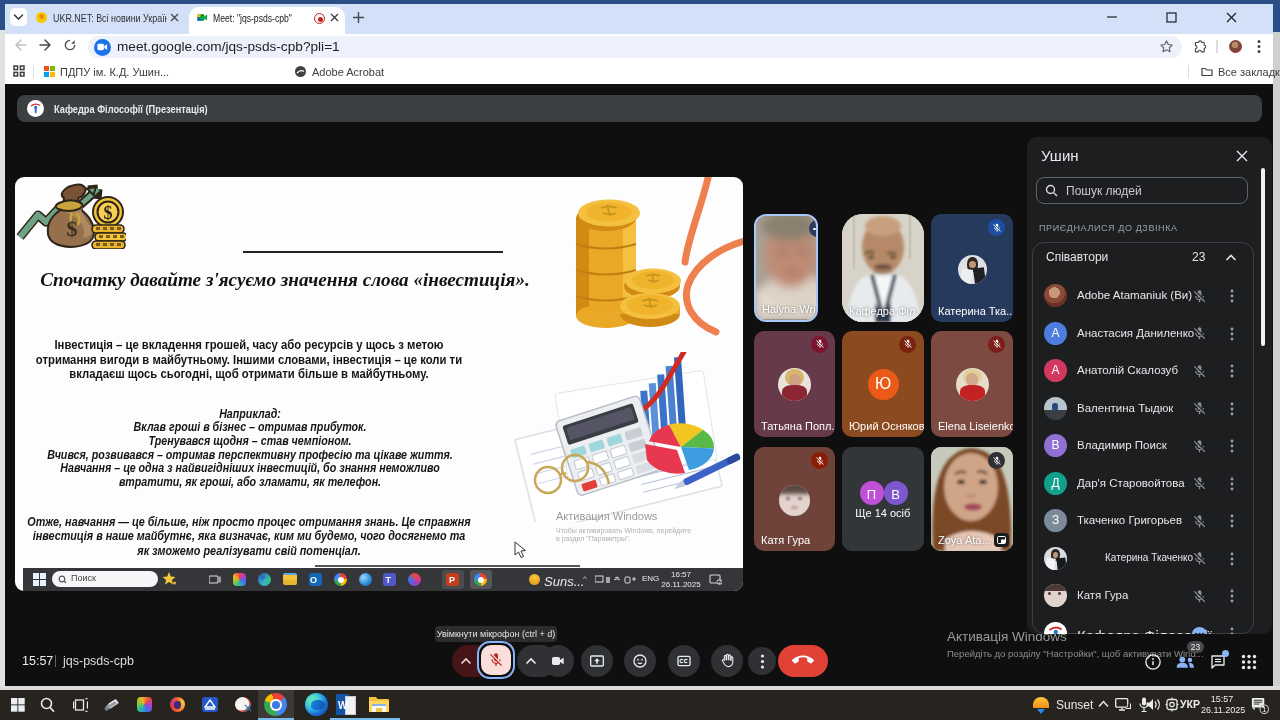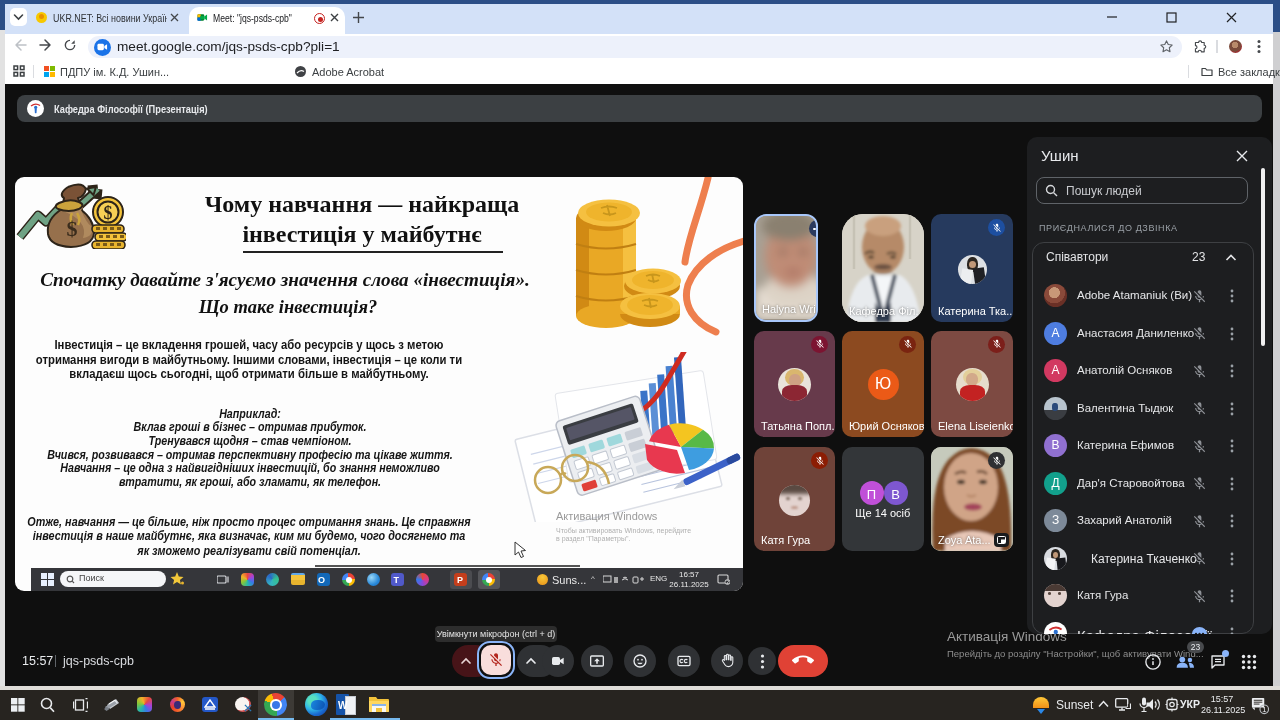--- a/index.html
+++ b/index.html
@@ -167,25 +167,23 @@
           <rect x="90" y="56" width="4" height="3"></rect>
           <rect x="97" y="56" width="4" height="3"></rect>
           <rect x="104" y="56" width="4" height="3"></rect>
       <rect x="80" y="64" width="4" height="3"></rect>
           <rect x="87" y="64" width="4" height="3"></rect>
           <rect x="94" y="64" width="4" height="3"></rect>
           <rect x="101" y="64" width="4" height="3"></rect>
     </g>
   </svg>
 
-  <div class="ab cx" style="left:347px;top:12px;font-family:'Liberation Serif',serif;font-weight:bold;font-size:24px;line-height:30px;color:#111;transform:translateX(-50%) scaleX(1);">Чому навчання — найкраща<br>інвестиція у майбутнє</div>
   <div class="ab" style="left:228px;top:74px;width:260px;height:2px;background:#222;"></div>
 
   <div class="ab cx" style="left:270px;top:93px;font-family:'Liberation Serif',serif;font-weight:bold;font-style:italic;font-size:18.5px;color:#111;transform:translateX(-50%) scaleX(1.035);">Спочатку давайте з'ясуємо значення слова «інвестиція».</div>
-  <div class="ab cx" style="left:273px;top:120px;font-family:'Liberation Serif',serif;font-weight:bold;font-style:italic;font-size:18.5px;color:#111;transform:translateX(-50%) scaleX(1);">Що таке інвестиція?</div>
 
   <div class="ab cx" style="left:234px;top:161px;font-weight:bold;font-size:12.5px;line-height:14.6px;color:#151515;transform:translateX(-50%) scaleX(0.905);">Інвестиція – це вкладення грошей, часу або ресурсів у щось з метою<br>отримання вигоди в майбутньому. Іншими словами, інвестиція – це коли ти<br>вкладаєш щось сьогодні, щоб отримати більше в майбутньому.</div>
 
   <div class="ab cx" style="left:235px;top:230.5px;font-weight:bold;font-style:italic;font-size:12.5px;line-height:13.7px;color:#151515;transform:translateX(-50%) scaleX(0.855);">Наприклад:<br>Вклав гроші в бізнес – отримав прибуток.<br>Тренувався щодня – став чемпіоном.<br>Вчився, розвивався – отримав перспективну професію та цікаве життя.<br>Навчання – це одна з найвигідніших інвестицій, бо знання неможливо<br>втратити, як гроші, або зламати, як телефон.</div>
 
   <div class="ab cx" style="left:234px;top:338px;font-weight:bold;font-style:italic;font-size:13px;line-height:14.4px;color:#151515;transform:translateX(-50%) scaleX(0.83);">Отже, навчання — це більше, ніж просто процес отримання знань. Це справжня<br>інвестиція в наше майбутнє, яка визначає, ким ми будемо, чого досягнемо та<br>як зможемо реалізувати свій потенціал.</div>
 
   <svg class="ab" style="left:515px;top:29px;overflow:visible;" width="213" height="140" viewBox="0 0 213 140">
     <path d="M178 -28 C170 5 158 32 155 56" fill="none" stroke="#ee7f4e" stroke-width="7" stroke-linecap="round"></path>
     <path d="M218 34 C188 42 166 58 158 79 C152 99 164 117 186 126" fill="none" stroke="#ee7f4e" stroke-width="7" stroke-linecap="round"></path>
@@ -283,21 +281,21 @@
       <path d="M57 123 q3 -3 6 -1"></path>
       <path d="M84 110 q18 2 22 22"></path>
     </g>
   </svg>
 
   <div class="ab" style="left:541px;top:333px;font-size:11px;color:#9a9a9a;">Активация Windows</div>
   <div class="ab" style="left:541px;top:350px;font-size:7px;color:#b0b0b0;line-height:8px;">Чтобы активировать Windows, перейдите<br>в раздел "Параметры".</div>
 
   <div class="ab" style="left:300px;top:388px;width:265px;height:1.5px;background:#555;"></div>
 
-  <div class="ab" style="left:16px;top:391px;width:728px;height:34px;background:#35363a;">
+  <div class="ab" style="left:8px;top:391px;width:728px;height:34px;background:#35363a;">
     <svg class="ab" style="left:10px;top:5px;" width="13" height="13" viewBox="0 0 13 13">
           <g fill="#e8f0fe">
             <rect x="0" y="0" width="6" height="6"></rect>
             <rect x="7" y="0" width="6" height="6"></rect>
             <rect x="0" y="7" width="6" height="6"></rect>
             <rect x="7" y="7" width="6" height="6"></rect>
           </g>
         </svg>
     <div class="ab" style="left:29px;top:3px;width:106px;height:16px;background:#f5f6f8;border-radius:9px;"></div>
     <svg class="ab" style="left:35px;top:7px;" width="9" height="9" viewBox="0 0 9 9">
@@ -324,21 +322,21 @@
     <div class="ab" style="left:360px;top:5px;width:13px;height:13px;border-radius:3px;background:#5059c9;"></div>
     <div class="ab" style="left:362.5px;top:7px;font-size:9px;font-weight:bold;color:#fff;">T</div>
     <div class="ab" style="left:385px;top:5px;width:13px;height:13px;border-radius:50%;background:conic-gradient(#e84838,#d83888,#8848d8,#3878e8,#e84838);"></div>
     <div class="ab" style="left:419px;top:2px;width:22px;height:19px;background:#4b4c50;border-radius:3px;"></div>
     <div class="ab" style="left:423px;top:5px;width:13px;height:13px;border-radius:3px;background:#c43e1c;"></div>
     <div class="ab" style="left:426px;top:7px;font-size:9px;font-weight:bold;color:#fff;">P</div>
     <div class="ab" style="left:447px;top:2px;width:22px;height:19px;background:#55565a;border-radius:3px;"></div>
     <div class="ab" style="left:451px;top:5px;width:13px;height:13px;border-radius:50%;background:conic-gradient(#ea4335 0 25%,#fbbc05 25% 50%,#34a853 50% 75%,#4285f4 75%);"></div>
     <div class="ab" style="left:454.5px;top:8.5px;width:6px;height:6px;border-radius:50%;background:#fff;"></div>
     <div class="ab" style="left:506px;top:6px;width:11px;height:11px;border-radius:50%;background:radial-gradient(circle at 50% 30%,#f8c838,#e89018);"></div>
-    <div class="ab" style="left:521px;top:6px;font-size:11px;color:#e8e8e8;">Suns...</div>
+    <div class="ab" style="left:521px;top:6px;font-size:13px;color:#e8e8e8;font-style:italic;">Suns...</div>
     <div class="ab" style="left:560px;top:6px;font-size:8px;color:#d8d8d8;">^</div>
     <svg class="ab" style="left:572px;top:7px;" width="44" height="10" viewBox="0 0 44 10">
           <g fill="none" stroke="#d8d8d8" stroke-width="1">
             <rect x="0" y="1" width="8" height="6"></rect>
             <path d="M12 2 v6 m2 -6 v6" stroke-width="1.4"></path>
             <path d="M20 3 a3 3 0 0 1 4 0 m-5 2 a4.5 4.5 0 0 1 6 0"></path>
             <rect x="30" y="2" width="5" height="6" rx="1"></rect>
             <path d="M37 4 h4 m-2 -2 v4"></path>
           </g>
         </svg>
@@ -623,37 +621,37 @@
   <div class="ab" style="left:165px;top:113px;font-size:12px;color:#e3e4e6;">23</div>
   <svg class="ab" style="left:198px;top:117px;" width="12" height="8" viewBox="0 0 12 8">
         <path d="M1.5 6 L6 1.5 L10.5 6" stroke="#e3e4e6" stroke-width="1.6" fill="none"></path>
       </svg>
 
   <div class="ab" style="left:17px;top:147px;width:23px;height:23px;border-radius:50%;background:radial-gradient(circle at 45% 38%,#c89878 0 28%,#8a4a3a 30% 55%,#6a3026 56%);"></div>
   <div class="ab" style="left:50px;top:152px;font-size:11.5px;color:#e6e7e9;">Adobe Atamaniuk (Ви)</div>
   <div class="ab" style="left:17px;top:184.5px;width:23px;height:23px;border-radius:50%;background:#4e7de0;text-align:center;font-size:12px;line-height:23px;color:#fff;">А</div>
   <div class="ab" style="left:50px;top:189.5px;font-size:11.5px;color:#e6e7e9;">Анастасия Даниленко</div>
   <div class="ab" style="left:17px;top:222px;width:23px;height:23px;border-radius:50%;background:#d23961;text-align:center;font-size:12px;line-height:23px;color:#fff;">А</div>
-  <div class="ab" style="left:50px;top:227px;font-size:11.5px;color:#e6e7e9;">Анатолій Осняков</div>
+  <div class="ab" style="left:50px;top:227px;font-size:11.5px;color:#e6e7e9;">Анатолій Скалозуб</div>
   <div class="ab" style="left:17px;top:259.5px;width:23px;height:23px;border-radius:50%;background:linear-gradient(#b8c4ce 0 55%,#3a3d42 55%);overflow:hidden;"></div>
   <div class="ab" style="left:25px;top:266px;width:6px;height:8px;background:#2a4a7a;border-radius:40%;"></div>
   <div class="ab" style="left:50px;top:264.5px;font-size:11.5px;color:#e6e7e9;">Валентина Тыдюк</div>
   <div class="ab" style="left:17px;top:297px;width:23px;height:23px;border-radius:50%;background:#9070d0;text-align:center;font-size:12px;line-height:23px;color:#fff;">В</div>
-  <div class="ab" style="left:50px;top:302px;font-size:11.5px;color:#e6e7e9;">Катерина Ефимов</div>
+  <div class="ab" style="left:50px;top:302px;font-size:11.5px;color:#e6e7e9;">Владимир Поиск</div>
   <div class="ab" style="left:17px;top:334.5px;width:23px;height:23px;border-radius:50%;background:#12a08c;text-align:center;font-size:12px;line-height:23px;color:#fff;">Д</div>
   <div class="ab" style="left:50px;top:339.5px;font-size:11.5px;color:#e6e7e9;">Дар'я Старовойтова</div>
   <div class="ab" style="left:17px;top:372px;width:23px;height:23px;border-radius:50%;background:#7d8a99;text-align:center;font-size:12px;line-height:23px;color:#fff;">З</div>
-  <div class="ab" style="left:50px;top:377px;font-size:11.5px;color:#e6e7e9;">Захарий Анатолій</div>
+  <div class="ab" style="left:50px;top:377px;font-size:11.5px;color:#e6e7e9;">Ткаченко Григорьев</div>
   <div class="ab" style="left:17px;top:409.5px;width:23px;height:23px;border-radius:50%;background:#d8dbe0;overflow:hidden;">
     <div class="ab" style="left:7px;top:2px;width:9px;height:12px;background:#2c2620;border-radius:45%;"></div>
     <div class="ab" style="left:9px;top:5px;width:5px;height:6px;background:#c09878;border-radius:50%;"></div>
     <div class="ab" style="left:2px;top:11px;width:9px;height:12px;background:#f2f3f5;transform:rotate(8deg);"></div>
     <div class="ab" style="left:13px;top:11px;width:9px;height:12px;background:#17181c;transform:rotate(-6deg);"></div>
   </div>
-  <div class="ab" style="left:36px;top:414.5px;font-size:12px;color:#e6e7e9;padding-left:28px;">Катерина Ткаченко</div>
+  <div class="ab" style="left:50px;top:414.5px;font-size:10px;color:#e6e7e9;padding-left:28px;">Катерина Ткаченко</div>
   <div class="ab" style="left:17px;top:447px;width:23px;height:23px;border-radius:50%;background:#e3d3cf;overflow:hidden;">
     <div class="ab" style="left:0;top:-2px;width:23px;height:9px;background:#4a3a34;"></div>
     <div class="ab" style="left:4px;top:8px;width:3px;height:2.5px;border-radius:50%;background:#55453e;"></div>
     <div class="ab" style="left:14px;top:8px;width:3px;height:2.5px;border-radius:50%;background:#55453e;"></div>
   </div>
   <div class="ab" style="left:50px;top:452px;font-size:11.5px;color:#e6e7e9;">Катя Гура</div>
   <div class="ab" style="left:17px;top:484.5px;width:23px;height:23px;border-radius:50%;background:#fff;overflow:hidden;">
     <svg width="23" height="23" viewBox="0 0 17 17">
           <path d="M4 6 Q8.5 2.5 13 5.5" stroke="#d03030" stroke-width="1.4" fill="none"></path>
           <circle cx="8.7" cy="7.4" r="1.6" fill="#2a6fd0"></circle>

